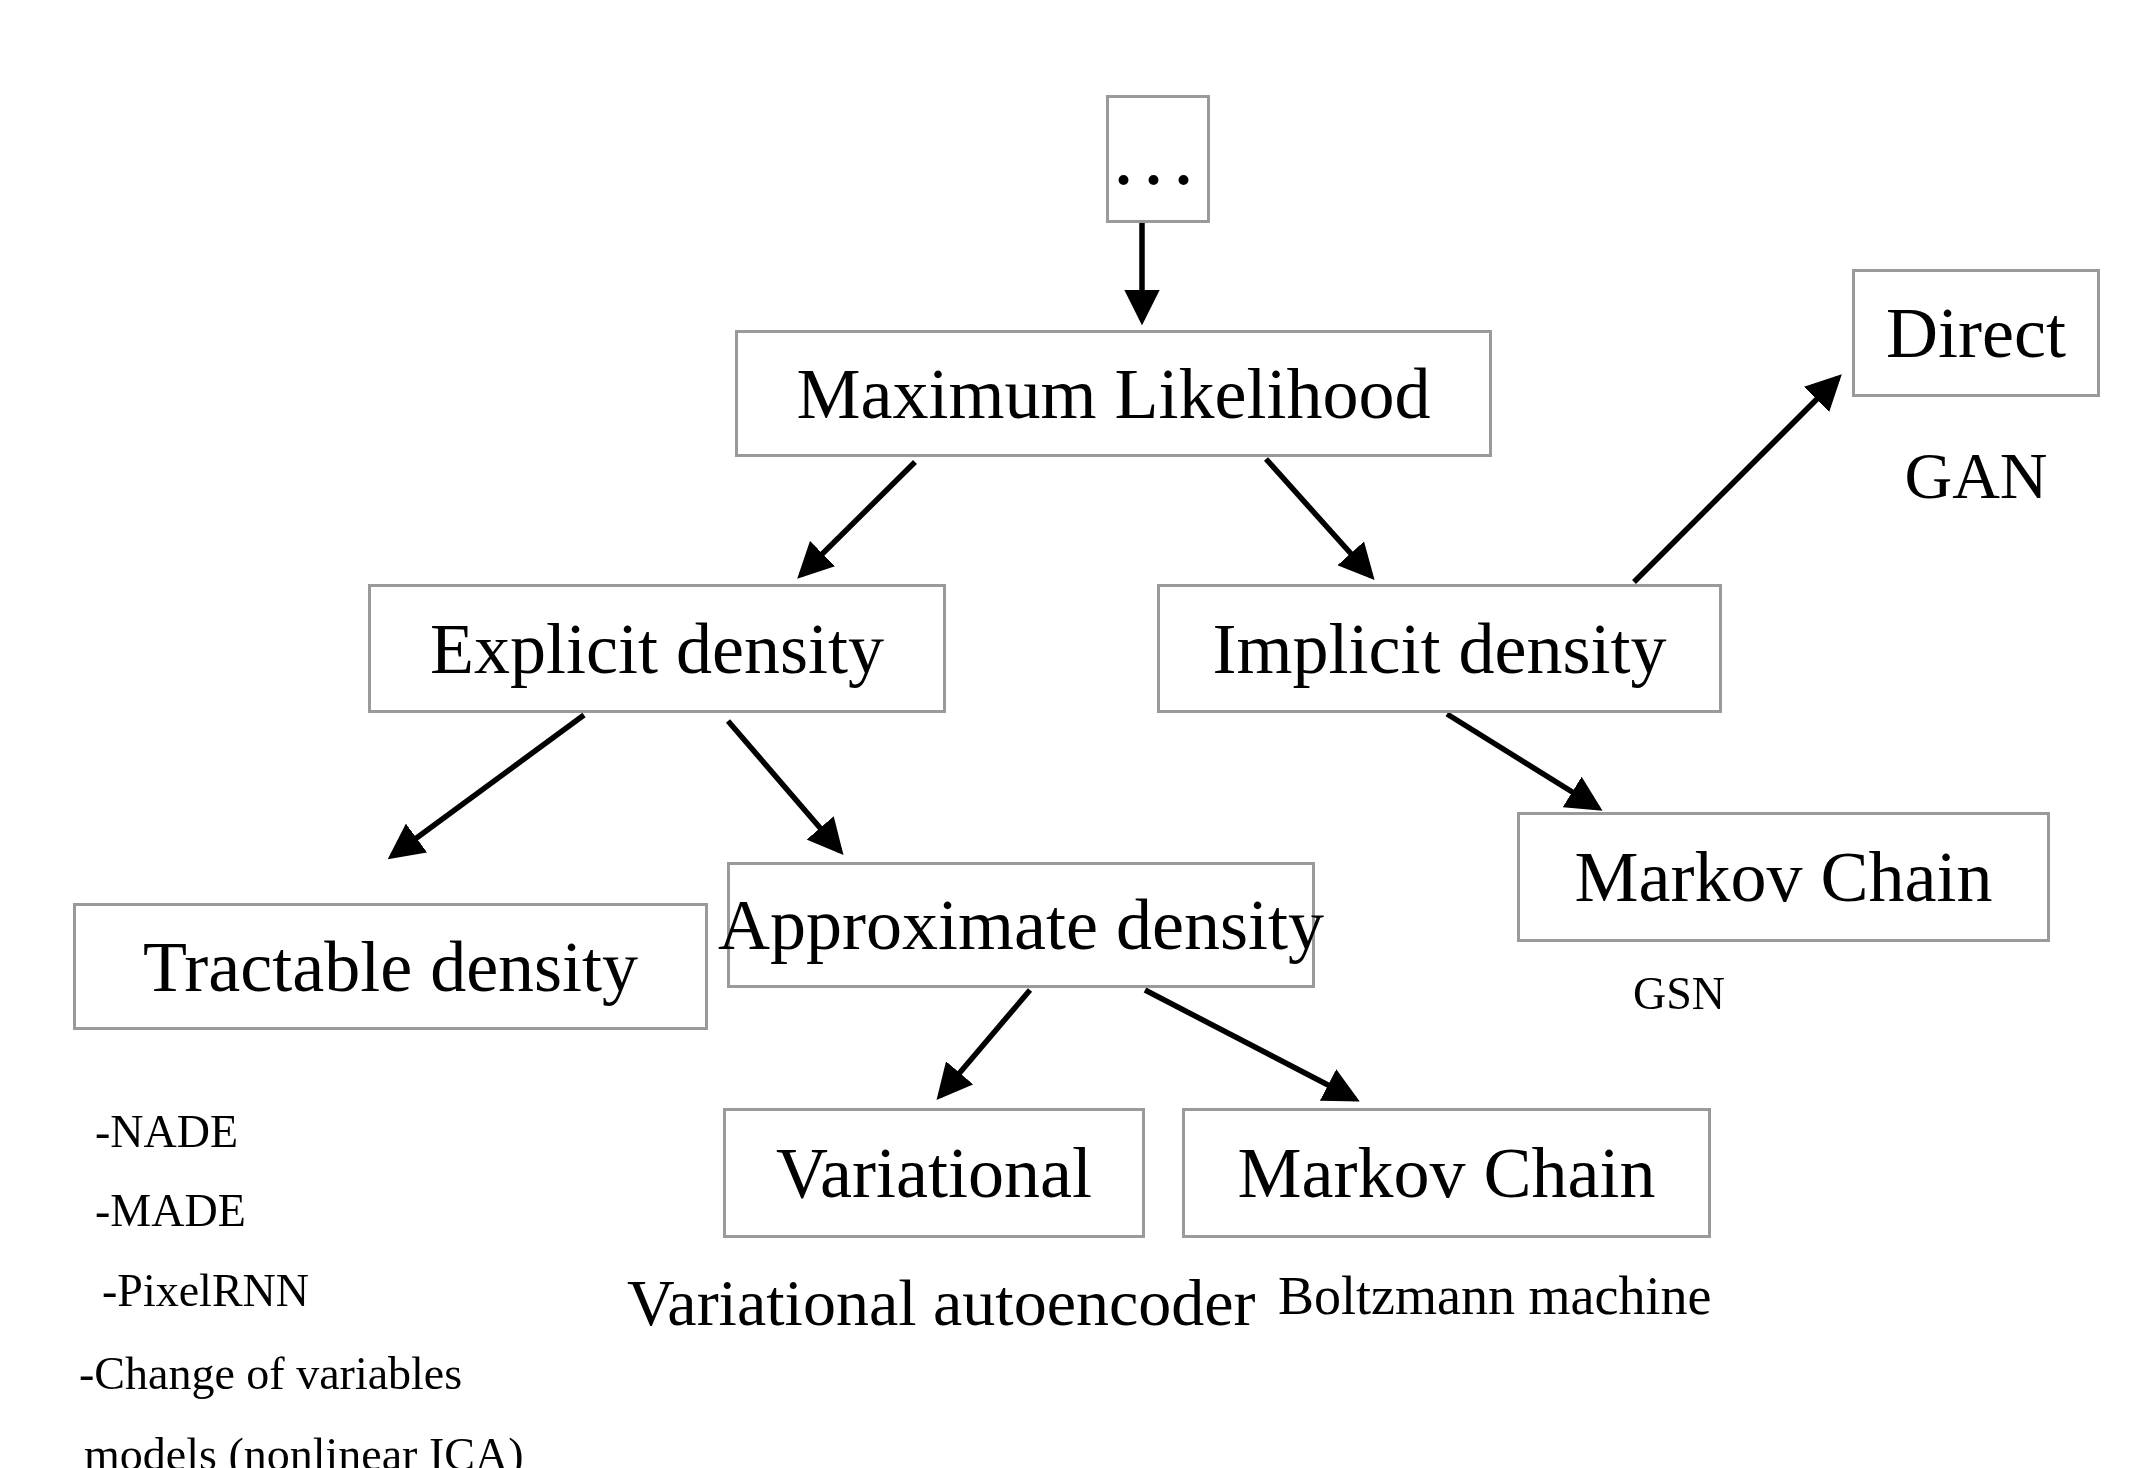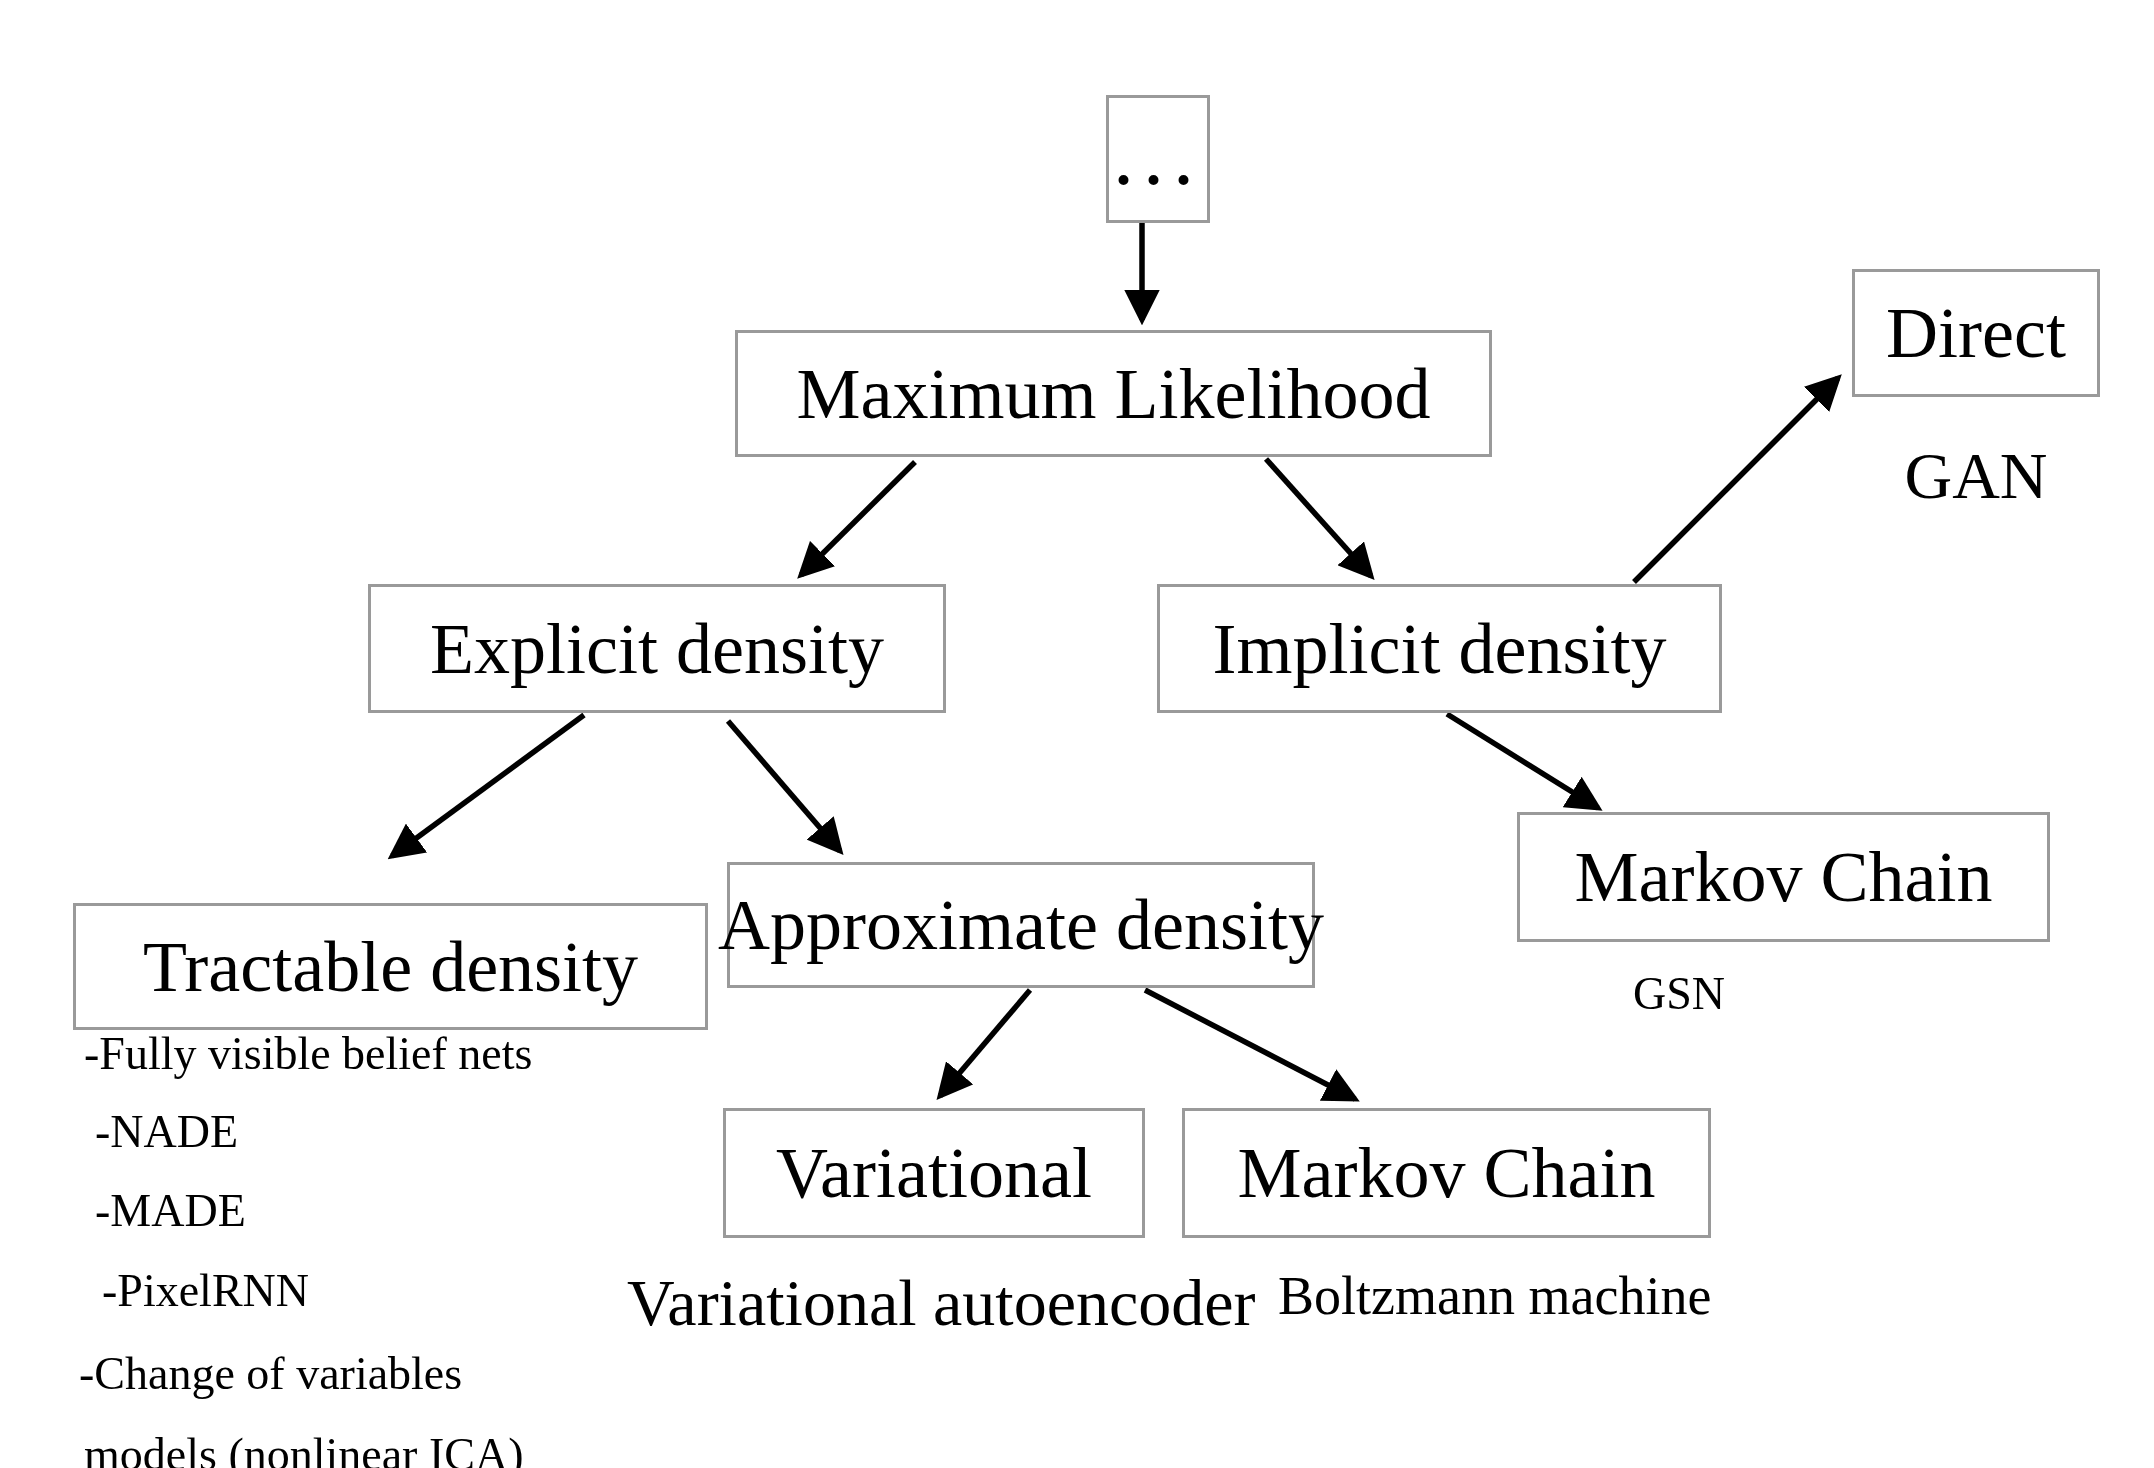--- a/index.html
+++ b/index.html
@@ -111,20 +111,19 @@
   <div class="node n-var">
     <span class="lbl">Variational</span>
   </div>
   <div class="freetext sub-vae">Variational autoencoder</div>
 
   <div class="node n-mcb">
     <span class="lbl">Markov Chain</span>
   </div>
   <div class="freetext sub-boltz">Boltzmann machine</div>
 
-  <div class="freetext ex ex0">-Fully visible belief nets</div>
   <div class="freetext ex ex1">-NADE</div>
   <div class="freetext ex ex2">-MADE</div>
   <div class="freetext ex ex3">-PixelRNN</div>
   <div class="freetext ex ex4">-Change of variables</div>
   <div class="freetext ex ex5">models (nonlinear ICA)</div>
 
 </div>
 
 </body></html>

